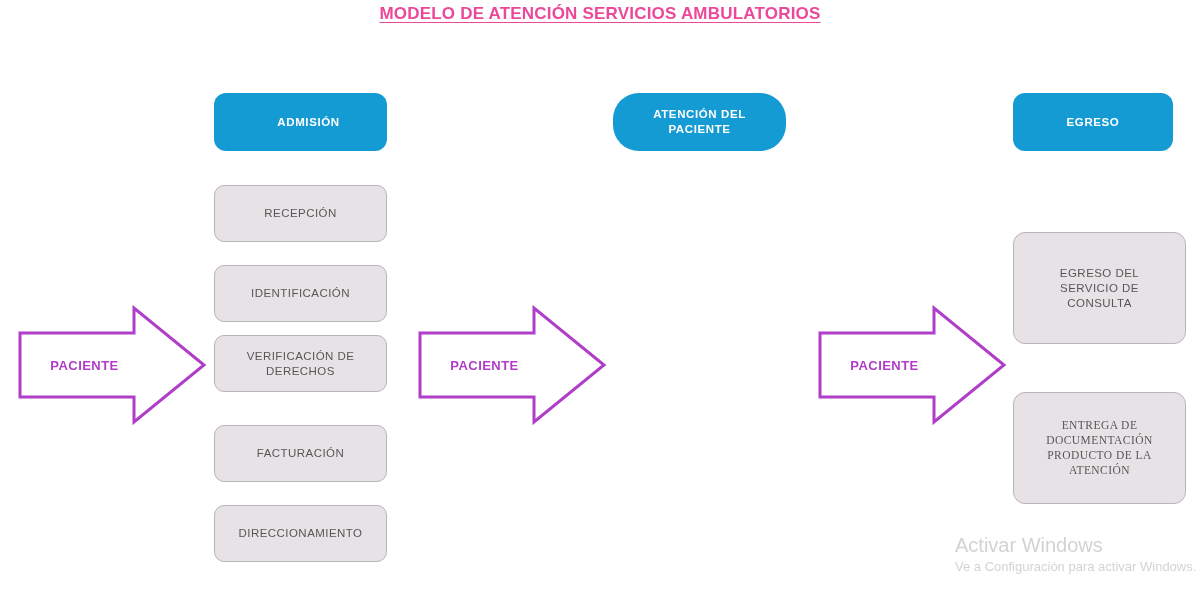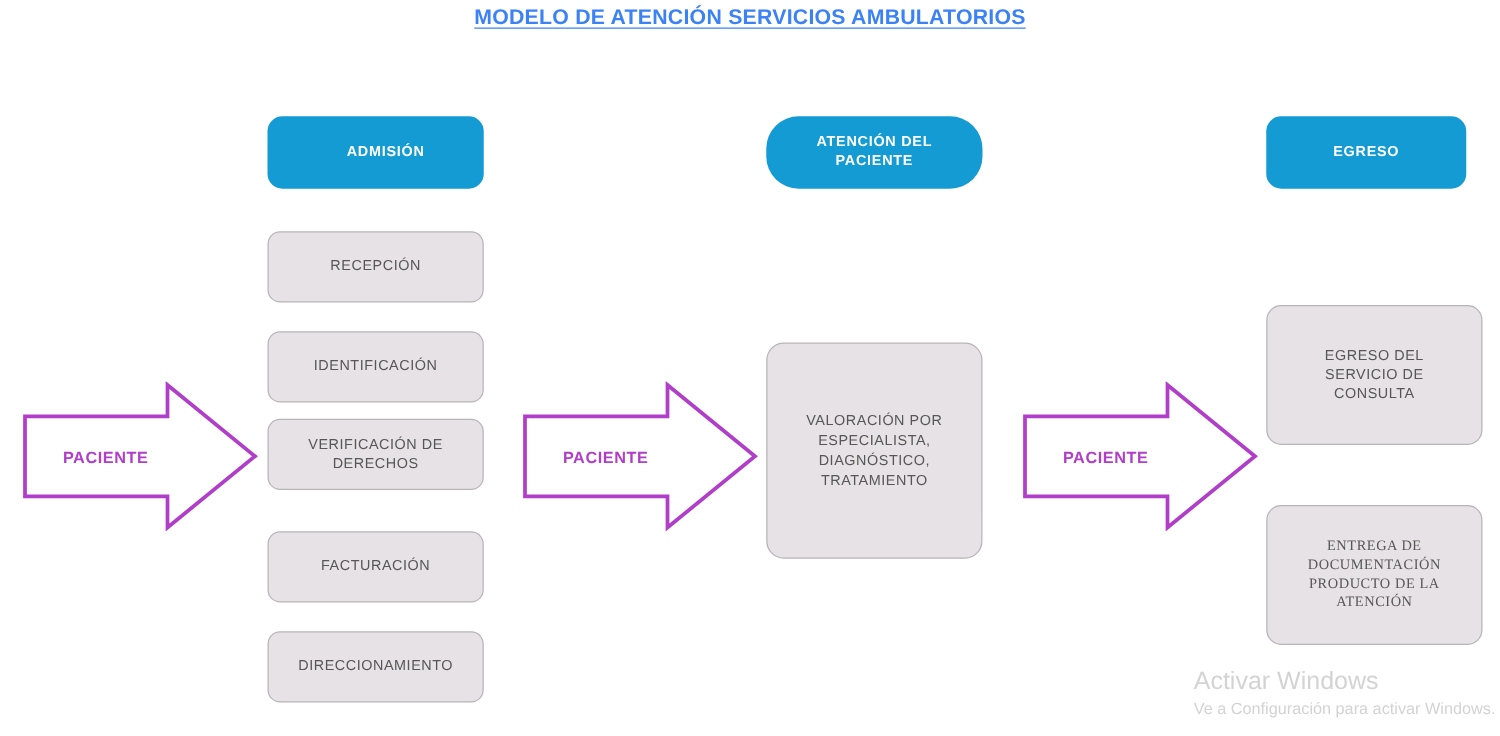--- a/index.html
+++ b/index.html
@@ -23,21 +23,21 @@
   
   .diagram-title {
     position: absolute;
     left: 0;
     top: 4px;
     width: 1200px;
     text-align: center;
     font-size: 17px;
     font-weight: bold;
     letter-spacing: 0.2px;
-    color: #3b82f6;
+    color: #ec4899;
     text-decoration: underline;
     text-underline-offset: 3px;
   }
 
   
   .stage-header {
     position: absolute;
     background: #149BD3;
     border-radius: 12px;
     color: #ffffff;
@@ -86,21 +86,21 @@
   .step-box.c2 {
     left: 613px;
     top: 274px;
     width: 173px;
     height: 173px;
     border-radius: 14px;
     line-height: 16px;
   }
 
   
-  .step-box.c3 { left: 1013px; width: 173px; border-radius: 12px; margin-top: 12px; }
+  .step-box.c3 { left: 1013px; width: 173px; border-radius: 12px; }
   .step-box.e1 { top: 232px; height: 112px; }
   .step-box.e2 { top: 392px; height: 112px; font-family: Liberation Serif, serif; }
 
   
   .flow-arrow {
     position: absolute;
     width: 190px;
     height: 120px;
   }
   .flow-arrow svg { display: block; width: 190px; height: 120px; }
@@ -154,21 +154,20 @@
   <div class="stage-header admision">ADMISIÓN</div>
 
   <div class="step-box c1 s1">RECEPCIÓN</div>
   <div class="step-box c1 s2">IDENTIFICACIÓN</div>
   <div class="step-box c1 s3">VERIFICACIÓN DE DERECHOS</div>
   <div class="step-box c1 s4">FACTURACIÓN</div>
   <div class="step-box c1 s5">DIRECCIONAMIENTO</div>
 
   <div class="stage-header atencion">ATENCIÓN DEL PACIENTE</div>
 
-  <div class="step-box c2">VALORACIÓN POR ESPECIALISTA, DIAGNÓSTICO, TRATAMIENTO</div>
 
   <div class="stage-header egreso">EGRESO</div>
 
   <div class="step-box c3 e1">EGRESO DEL SERVICIO DE CONSULTA</div>
   <div class="step-box c3 e2">ENTREGA DE DOCUMENTACIÓN PRODUCTO DE LA ATENCIÓN</div>
 
   <div class="flow-arrow a1">
     <svg viewBox="0 0 190 120" xmlns="http://www.w3.org/2000/svg">
       <polygon points="3,28 117,28 117,3 187,60 117,117 117,92 3,92" fill="none" stroke="#B03EC8" stroke-width="3" stroke-linejoin="miter"></polygon>
     </svg>

